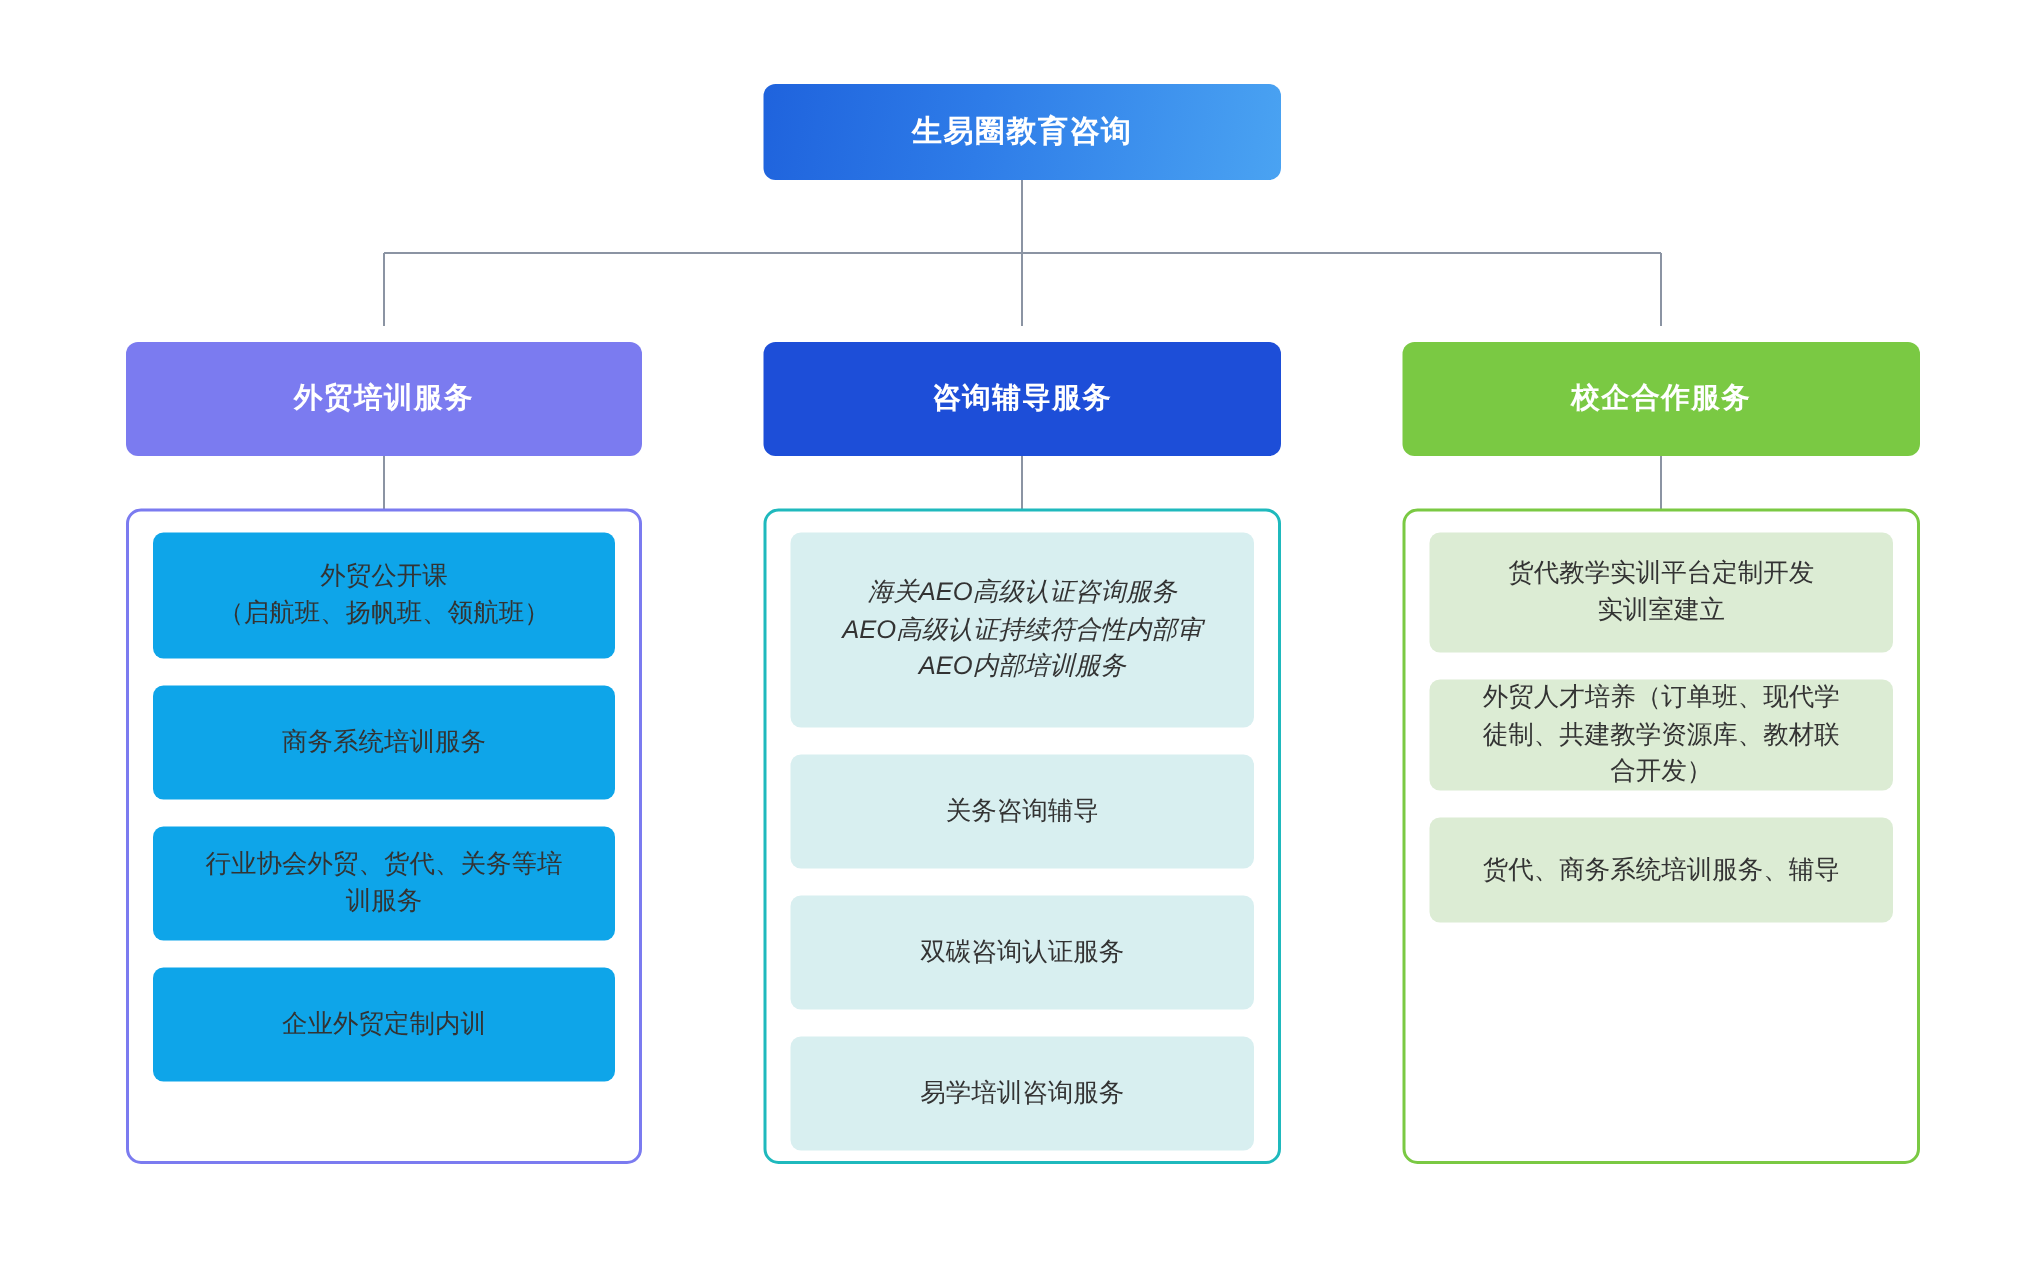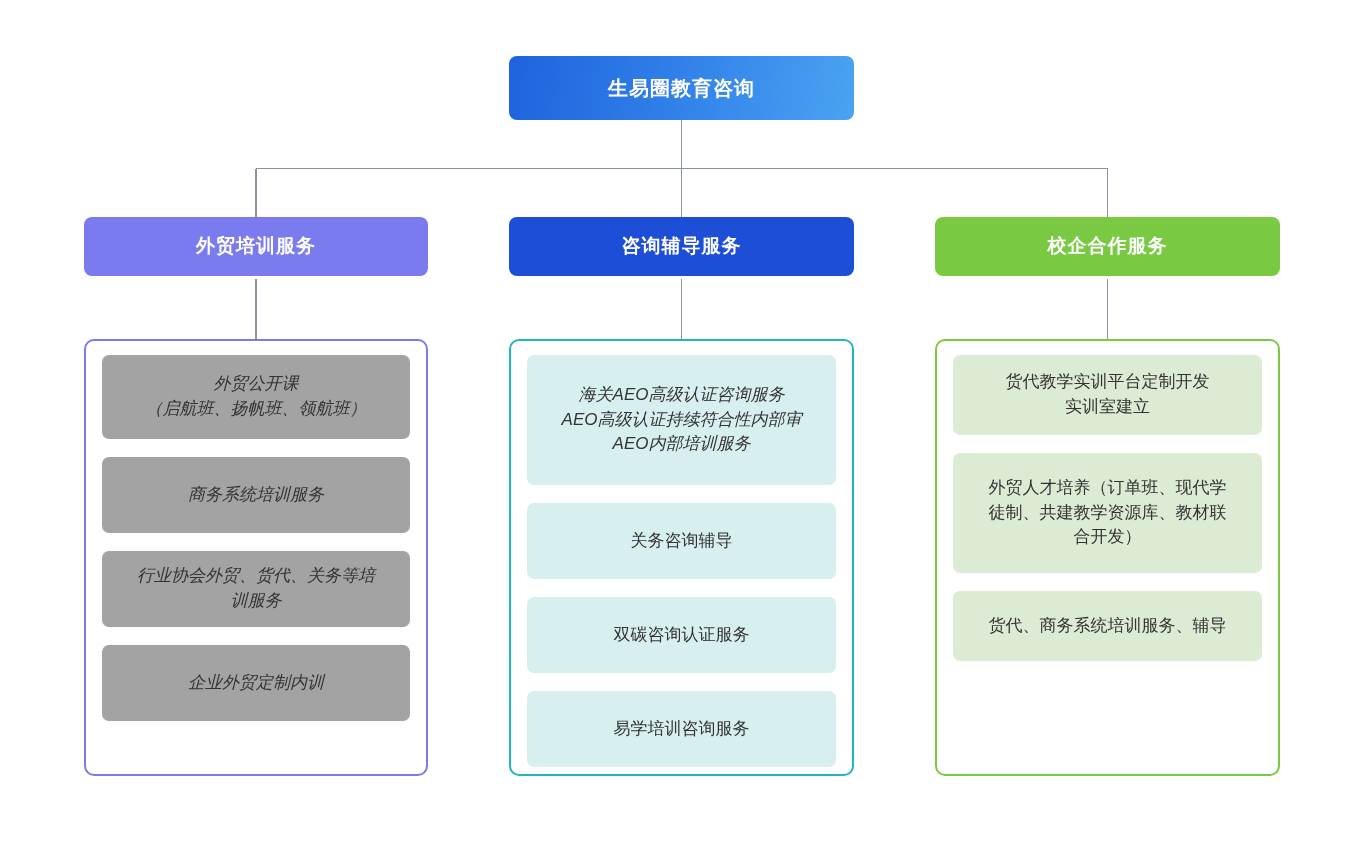--- a/index.html
+++ b/index.html
@@ -48,22 +48,22 @@
     font-size: 20px;
     font-weight: bold;
     letter-spacing: 1px;
     line-height: 1.2;
     text-align: center;
   }
 
   
   .cat-header {
     position: absolute;
-    top: 217px;
-    height: 59px;
+    top: 228px;
+    height: 76px;
     border-radius: 8px;
     display: flex;
     align-items: center;
     justify-content: center;
     z-index: 3;
   }
   .cat-header .cat-title {
     color: #ffffff;
     font-size: 19px;
     font-weight: bold;
@@ -102,37 +102,37 @@
     padding: 8px 14px;
     margin-bottom: 18px;
     color: #333333;
     font-size: 17px;
     line-height: 1.45;
     white-space: pre-line;
     flex-shrink: 0;
   }
   .leaf-item:last-child { margin-bottom: 0; }
 
-  .group-box.col-0 .leaf-item { background: #a3a3a3; font-style: italic; }
+  .group-box.col-0 .leaf-item { background: #0ea5e9; }
   .group-box.col-1 .leaf-item { background: #d8eff0; }
   .group-box.col-2 .leaf-item { background: #dcecd4; }
 
   
   .group-box.col-0 .leaf-item:nth-child(1) { height: 84px; }
   .group-box.col-0 .leaf-item:nth-child(2) { height: 76px; }
   .group-box.col-0 .leaf-item:nth-child(3) { height: 76px; }
   .group-box.col-0 .leaf-item:nth-child(4) { height: 76px; }
 
   .group-box.col-1 .leaf-item:nth-child(1) { height: 130px; font-style: italic; }
   .group-box.col-1 .leaf-item:nth-child(2) { height: 76px; }
   .group-box.col-1 .leaf-item:nth-child(3) { height: 76px; }
   .group-box.col-1 .leaf-item:nth-child(4) { height: 76px; }
 
   .group-box.col-2 .leaf-item:nth-child(1) { height: 80px; }
-  .group-box.col-2 .leaf-item:nth-child(2) { height: 120px; }
+  .group-box.col-2 .leaf-item:nth-child(2) { height: 74px; }
   .group-box.col-2 .leaf-item:nth-child(3) { height: 70px; }
   .group-box.col-2 .leaf-item:nth-child(4) { height: 76px; }
 </style>
 </head>
 <body>
 
 <div id="chart-root">
 
   <svg id="connector-layer" viewBox="0 0 1360 844" width="1360" height="844">
     <g stroke="#8b94a3" stroke-width="1.6" fill="none" shape-rendering="crispEdges">

